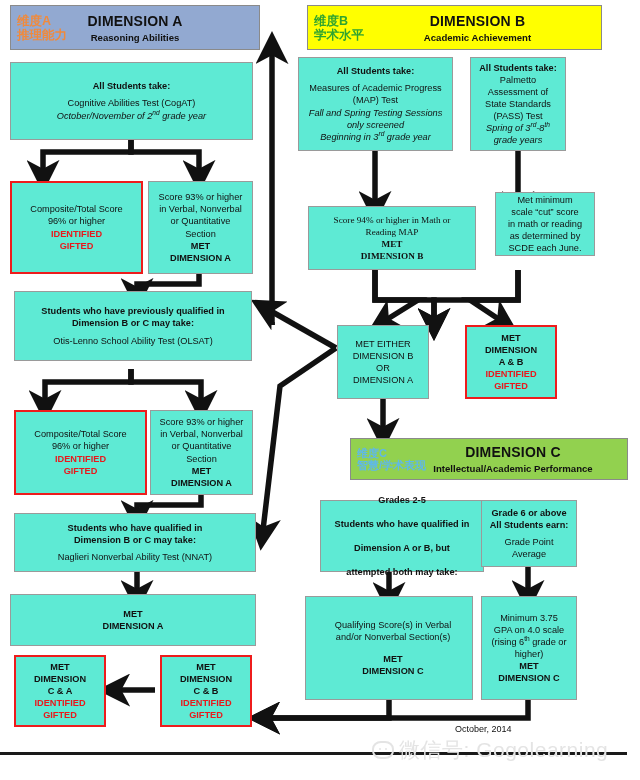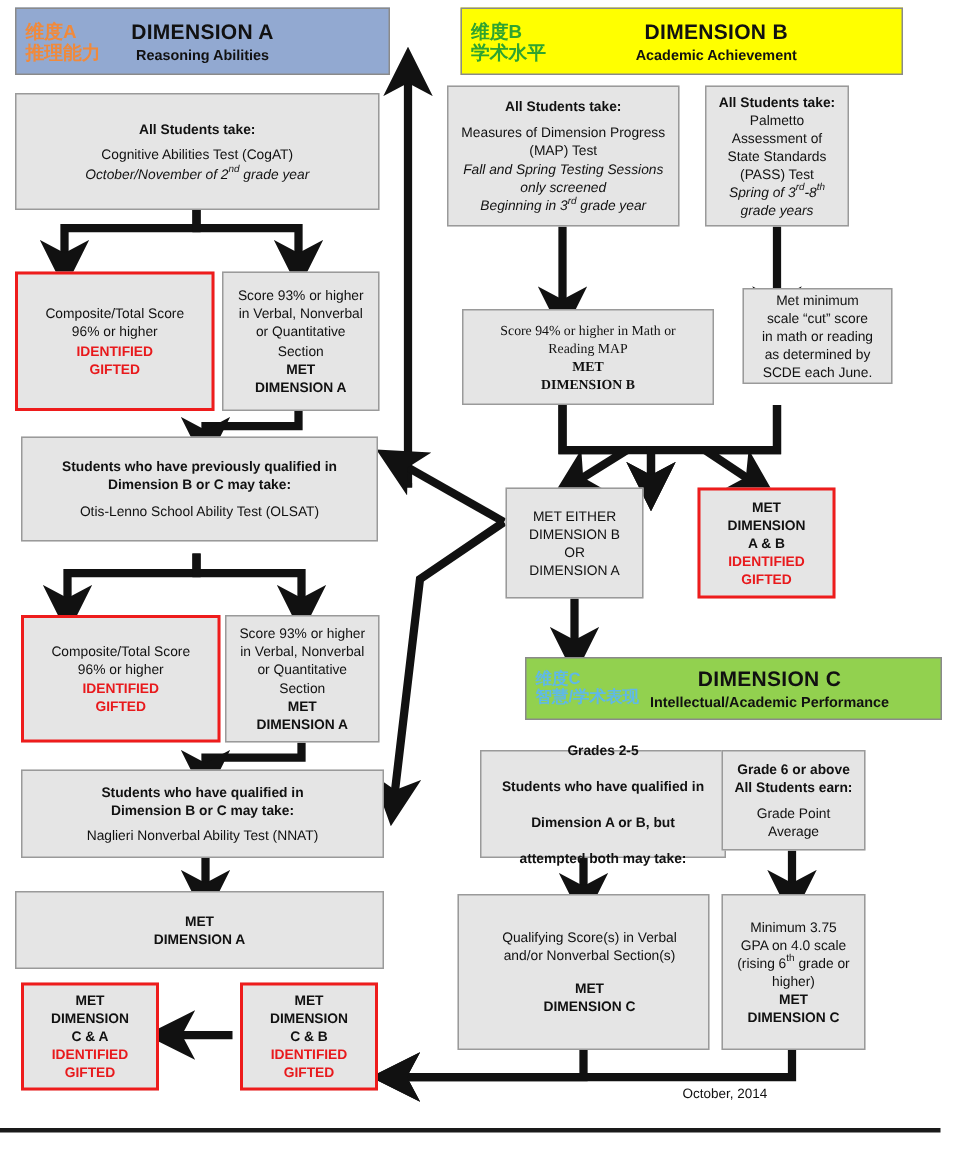--- a/index.html
+++ b/index.html
@@ -7,21 +7,21 @@
     font-family:"Liberation Sans","DejaVu Sans",sans-serif;
     width:640px;height:780px;position:relative;overflow:hidden;
     color:#111;
   }
   #stage{position:relative;width:640px;height:780px;}
 
   
   .box{
     position:absolute;
     box-sizing:border-box;
-    background:#e5e5e5;
+    background:#5eead4;
     border:1px solid #9a9a9a;
     display:flex;
     flex-direction:column;
     align-items:center;
     justify-content:center;
     text-align:center;
     font-size:9.2px;
     line-height:1.32;
     padding:3px 4px;
   }
@@ -246,21 +246,21 @@
     <span class="ln b">MET</span>
     <span class="ln b">DIMENSION</span>
     <span class="ln b">C &amp; B</span>
     <span class="ln red-t">IDENTIFIED</span>
     <span class="ln red-t">GIFTED</span>
   </div>
 
   <div class="box" style="left:298px;top:57px;width:155px;height:94px;">
     <span class="ln b">All Students take:</span>
     <span class="sp"></span>
-    <span class="ln">Measures of Dimension Progress</span>
+    <span class="ln">Measures of Academic Progress</span>
     <span class="ln">(MAP) Test</span>
     <span class="ln i">Fall and Spring Testing Sessions</span>
     <span class="ln i">only screened</span>
     <span class="ln i"><span>Beginning in 3</span><sup>rd</sup><span> grade year</span></span>
   </div>
 
   <div class="box" style="left:470px;top:57px;width:96px;height:94px;">
     <span class="ln b">All Students take:</span>
     <span class="ln">Palmetto</span>
     <span class="ln">Assessment of</span>
@@ -328,14 +328,18 @@
     <span class="ln">Minimum 3.75</span>
     <span class="ln">GPA on 4.0 scale</span>
     <span class="ln"><span>(rising 6</span><sup>th</sup><span> grade or</span></span>
     <span class="ln">higher)</span>
     <span class="ln b">MET</span>
     <span class="ln b">DIMENSION C</span>
   </div>
 
   <div id="date">October, 2014</div>
   <div id="baseline"></div>
+  <div id="watermark">
+    <span class="wm-logo"></span>
+    <span>微信号: Gogolearning</span>
+  </div>
 
 </div>
 
 </body></html>

